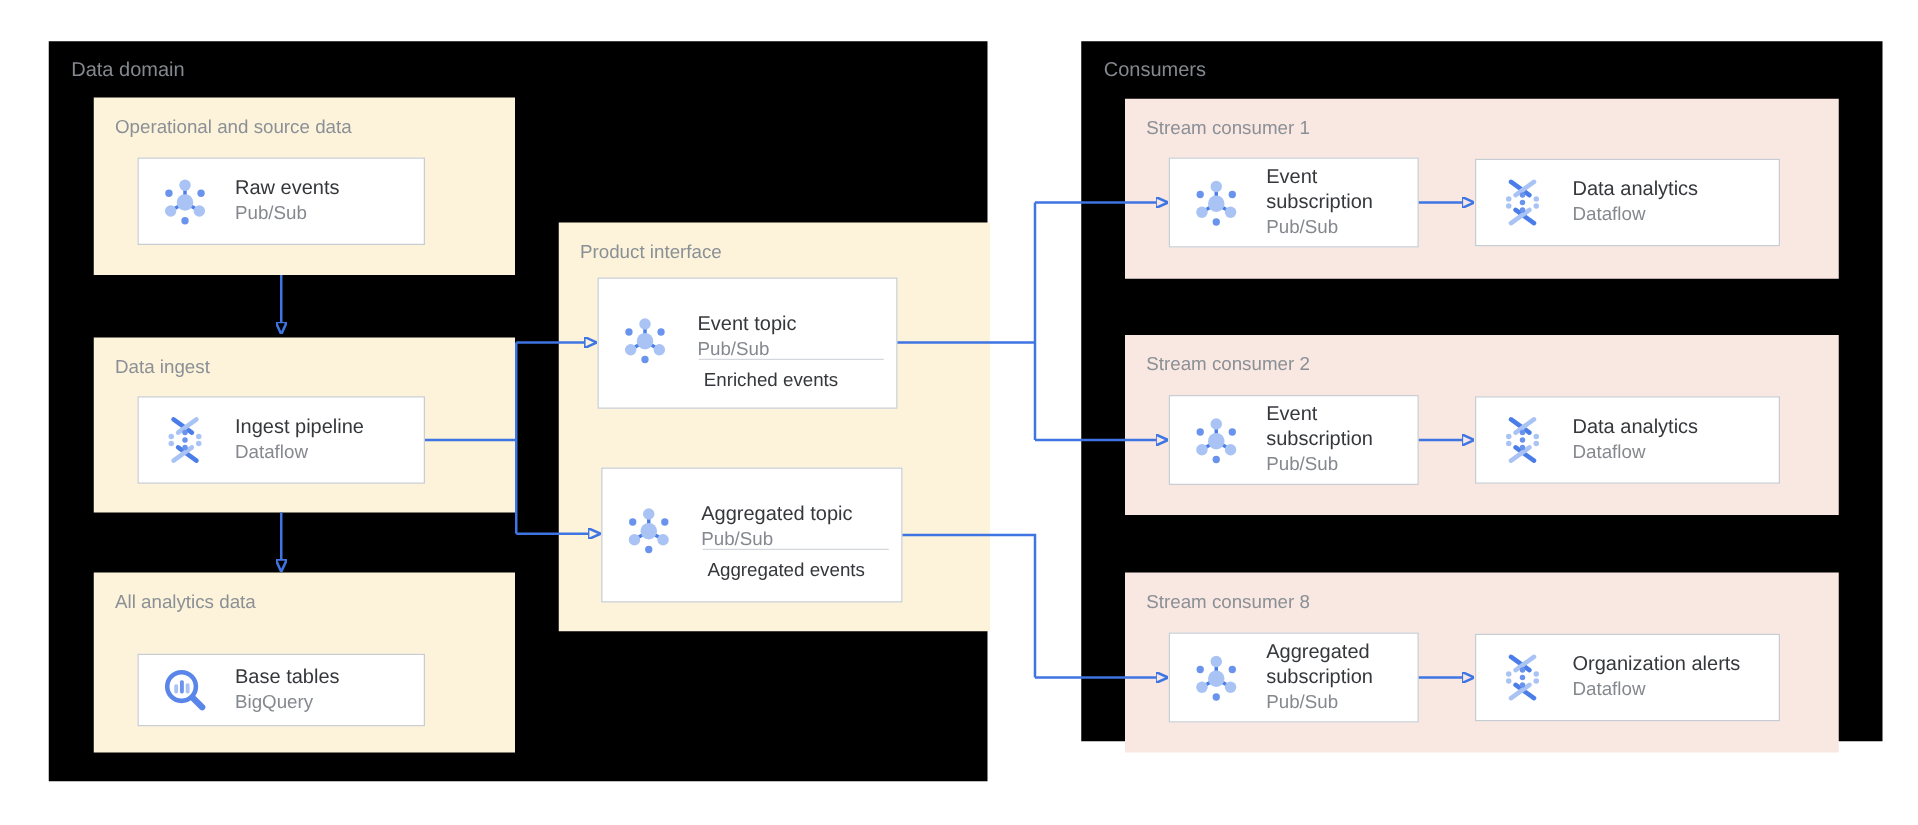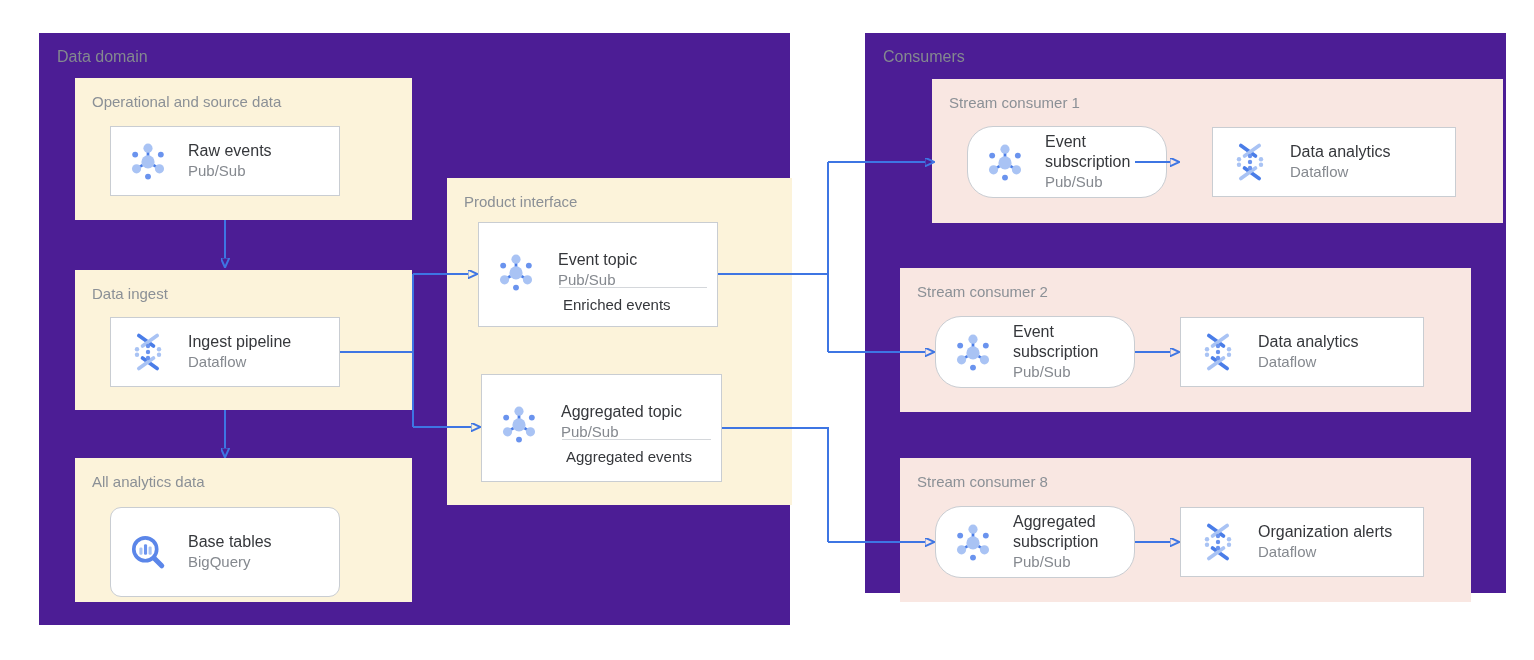--- a/index.html
+++ b/index.html
@@ -1,62 +1,62 @@
 <!DOCTYPE html>
 <html><head>
 <meta charset="utf-8">
 <style>
   html,body{margin:0;padding:0;background:#ffffff;}
   body{font-family:"Liberation Sans","DejaVu Sans",sans-serif;}
   #canvas{position:relative;width:1534px;height:660px;background:#ffffff;overflow:hidden;}
 
-  .panel{position:absolute;background:#4c1d95;}
+  .panel{position:absolute;background:#000000;}
   #panel-data-domain{left:39px;top:33px;width:751px;height:592px;}
   #panel-consumers{left:865px;top:33px;width:641px;height:560px;}
   .panel-label{position:absolute;left:18px;top:15px;font-size:16px;color:#84898f;}
 
   .zone{position:absolute;}
   .zone.yellow{background:#fcf3da;padding-left:35px;}
   .zone.pink{background:#f9e7e2;}
   .zone-label{position:absolute;left:17px;top:15px;font-size:15px;color:#8b9096;white-space:nowrap;}
 
   #zone-operational{left:36px;top:45px;width:302px;height:142px;}
   #zone-ingest{left:36px;top:237px;width:302px;height:140px;}
   #zone-analytics{left:36px;top:425px;width:302px;height:144px;}
   #zone-product{left:408px;top:145px;width:310px;height:327px;}
-  #zone-sc1{left:35px;top:46px;width:571px;height:144px;margin-left:32px;}
+  #zone-sc1{left:35px;top:46px;width:571px;height:144px;}
   #zone-sc2{left:35px;top:235px;width:571px;height:144px;}
   #zone-sc3{left:35px;top:425px;width:571px;height:144px;}
 
   .card{position:absolute;background:#ffffff;border:1px solid #c9cdd2;box-sizing:border-box;
         display:flex;align-items:center;padding-left:15px;gap:18px;}
   .icon{flex:0 0 auto;width:44px;height:44px;}
   .icon svg{width:44px;height:44px;display:block;}
   .ctext{display:flex;flex-direction:column;}
   .title{font-size:16px;line-height:20px;color:#35373b;}
   .subtitle{font-size:15px;line-height:20px;color:#85898f;}
   .narrow .title{width:118px;}
 
   
   #card-raw{left:35px;top:48px;width:230px;height:70px;}
   #card-ingest{left:35px;top:47px;width:230px;height:70px;}
-  #card-base{left:35px;top:49px;width:230px;height:90px;border-radius:11px;}
+  #card-base{left:35px;top:65px;width:230px;height:58px;}
 
   
   .card-topic{padding:0;display:block;}
   #card-event-topic{left:31px;top:44px;width:240px;height:105px;}
   #card-agg-topic{left:34px;top:196px;width:241px;height:108px;}
   .card-topic .main{position:absolute;left:15px;top:11px;display:flex;align-items:flex-start;gap:20px;margin-top:16px;}
   .card-topic .divider{position:absolute;left:80px;right:10px;top:64px;height:1px;background:#d4d7db;}
   .card-topic .tag{position:absolute;left:84px;top:73px;font-size:15px;color:#35373b;white-space:nowrap;}
 
   
   .sub-card{left:35px;width:200px;height:72px;}
   .flow-card{left:280px;width:244px;height:70px;}
-  #card-sub1,#card-sub2,#card-sub3{left:35px;border-radius:26px;}
+  #card-sub1,#card-sub2,#card-sub3{left:35px;}
   #card-sub1{top:47px;} #card-flow1{top:48px;}
   #card-sub2{top:48px;} #card-flow2{top:49px;}
   #card-sub3{top:48px;} #card-flow3{top:49px;}
 
   .edges{position:absolute;left:0;top:0;pointer-events:none;}
   .edges path{stroke:#3e75e3;stroke-width:2;fill:none;}
 
   .hidden-defs{position:absolute;width:0;height:0;overflow:hidden;}
 </style>
 </head>

